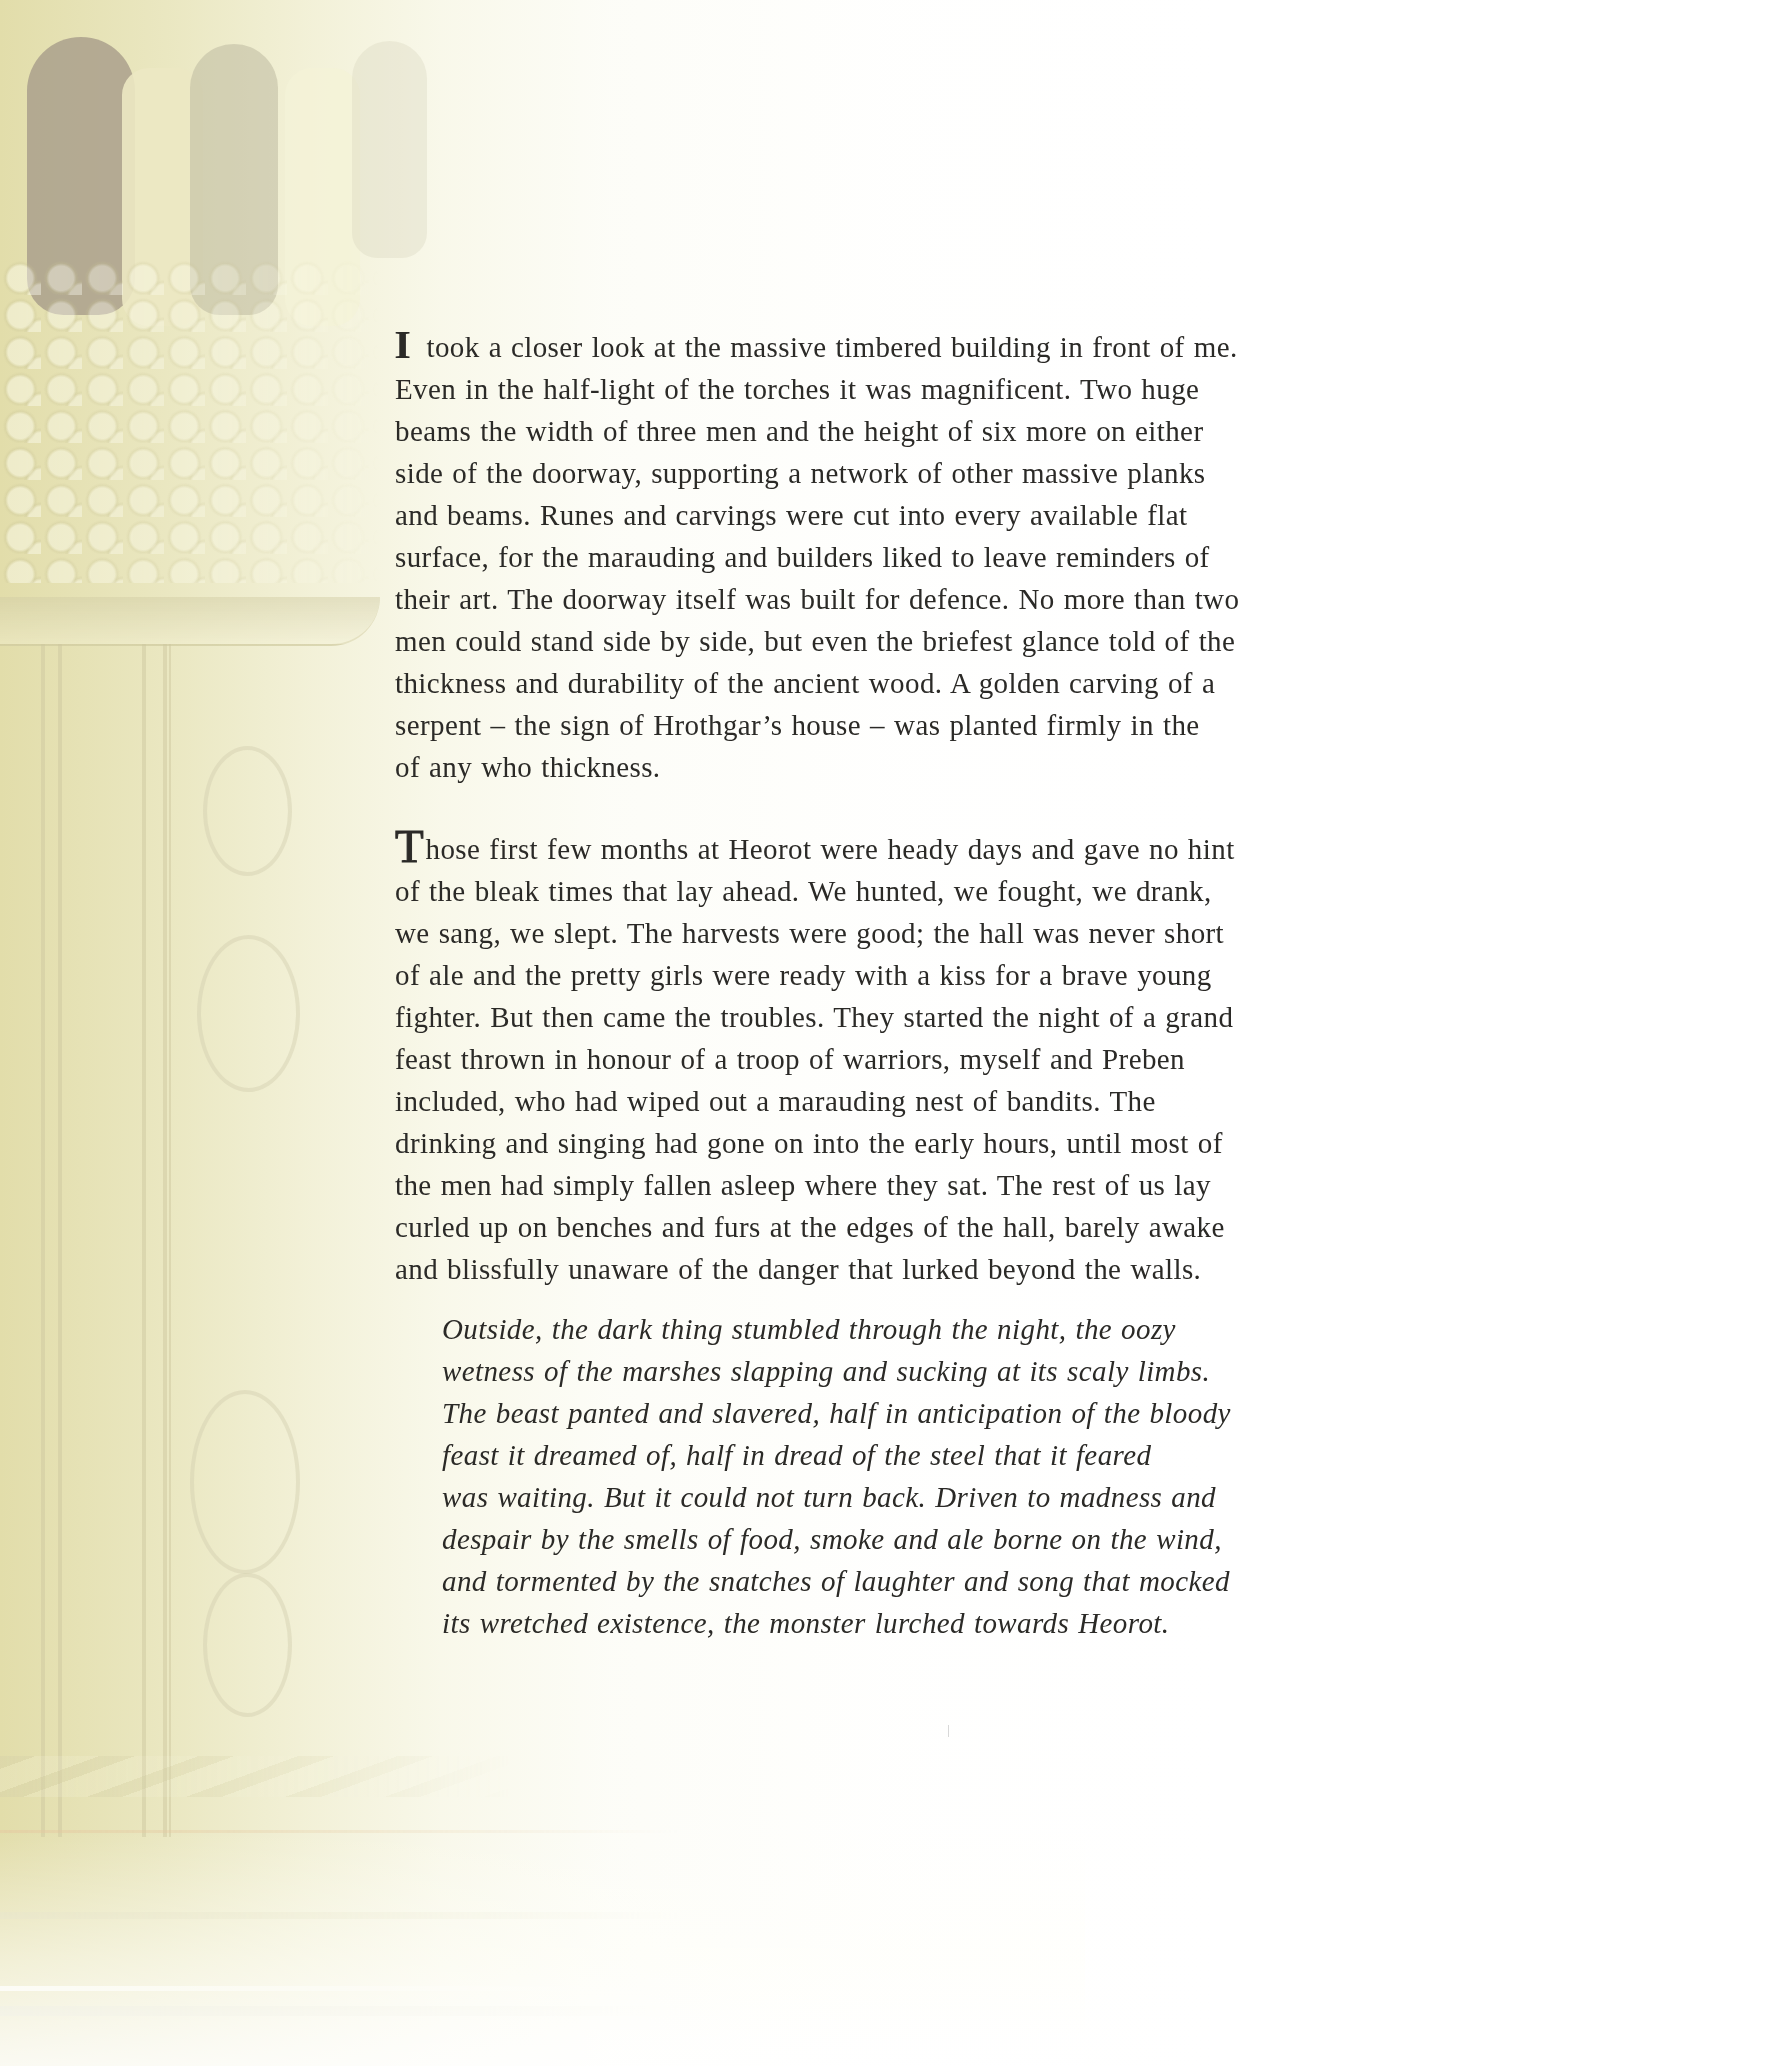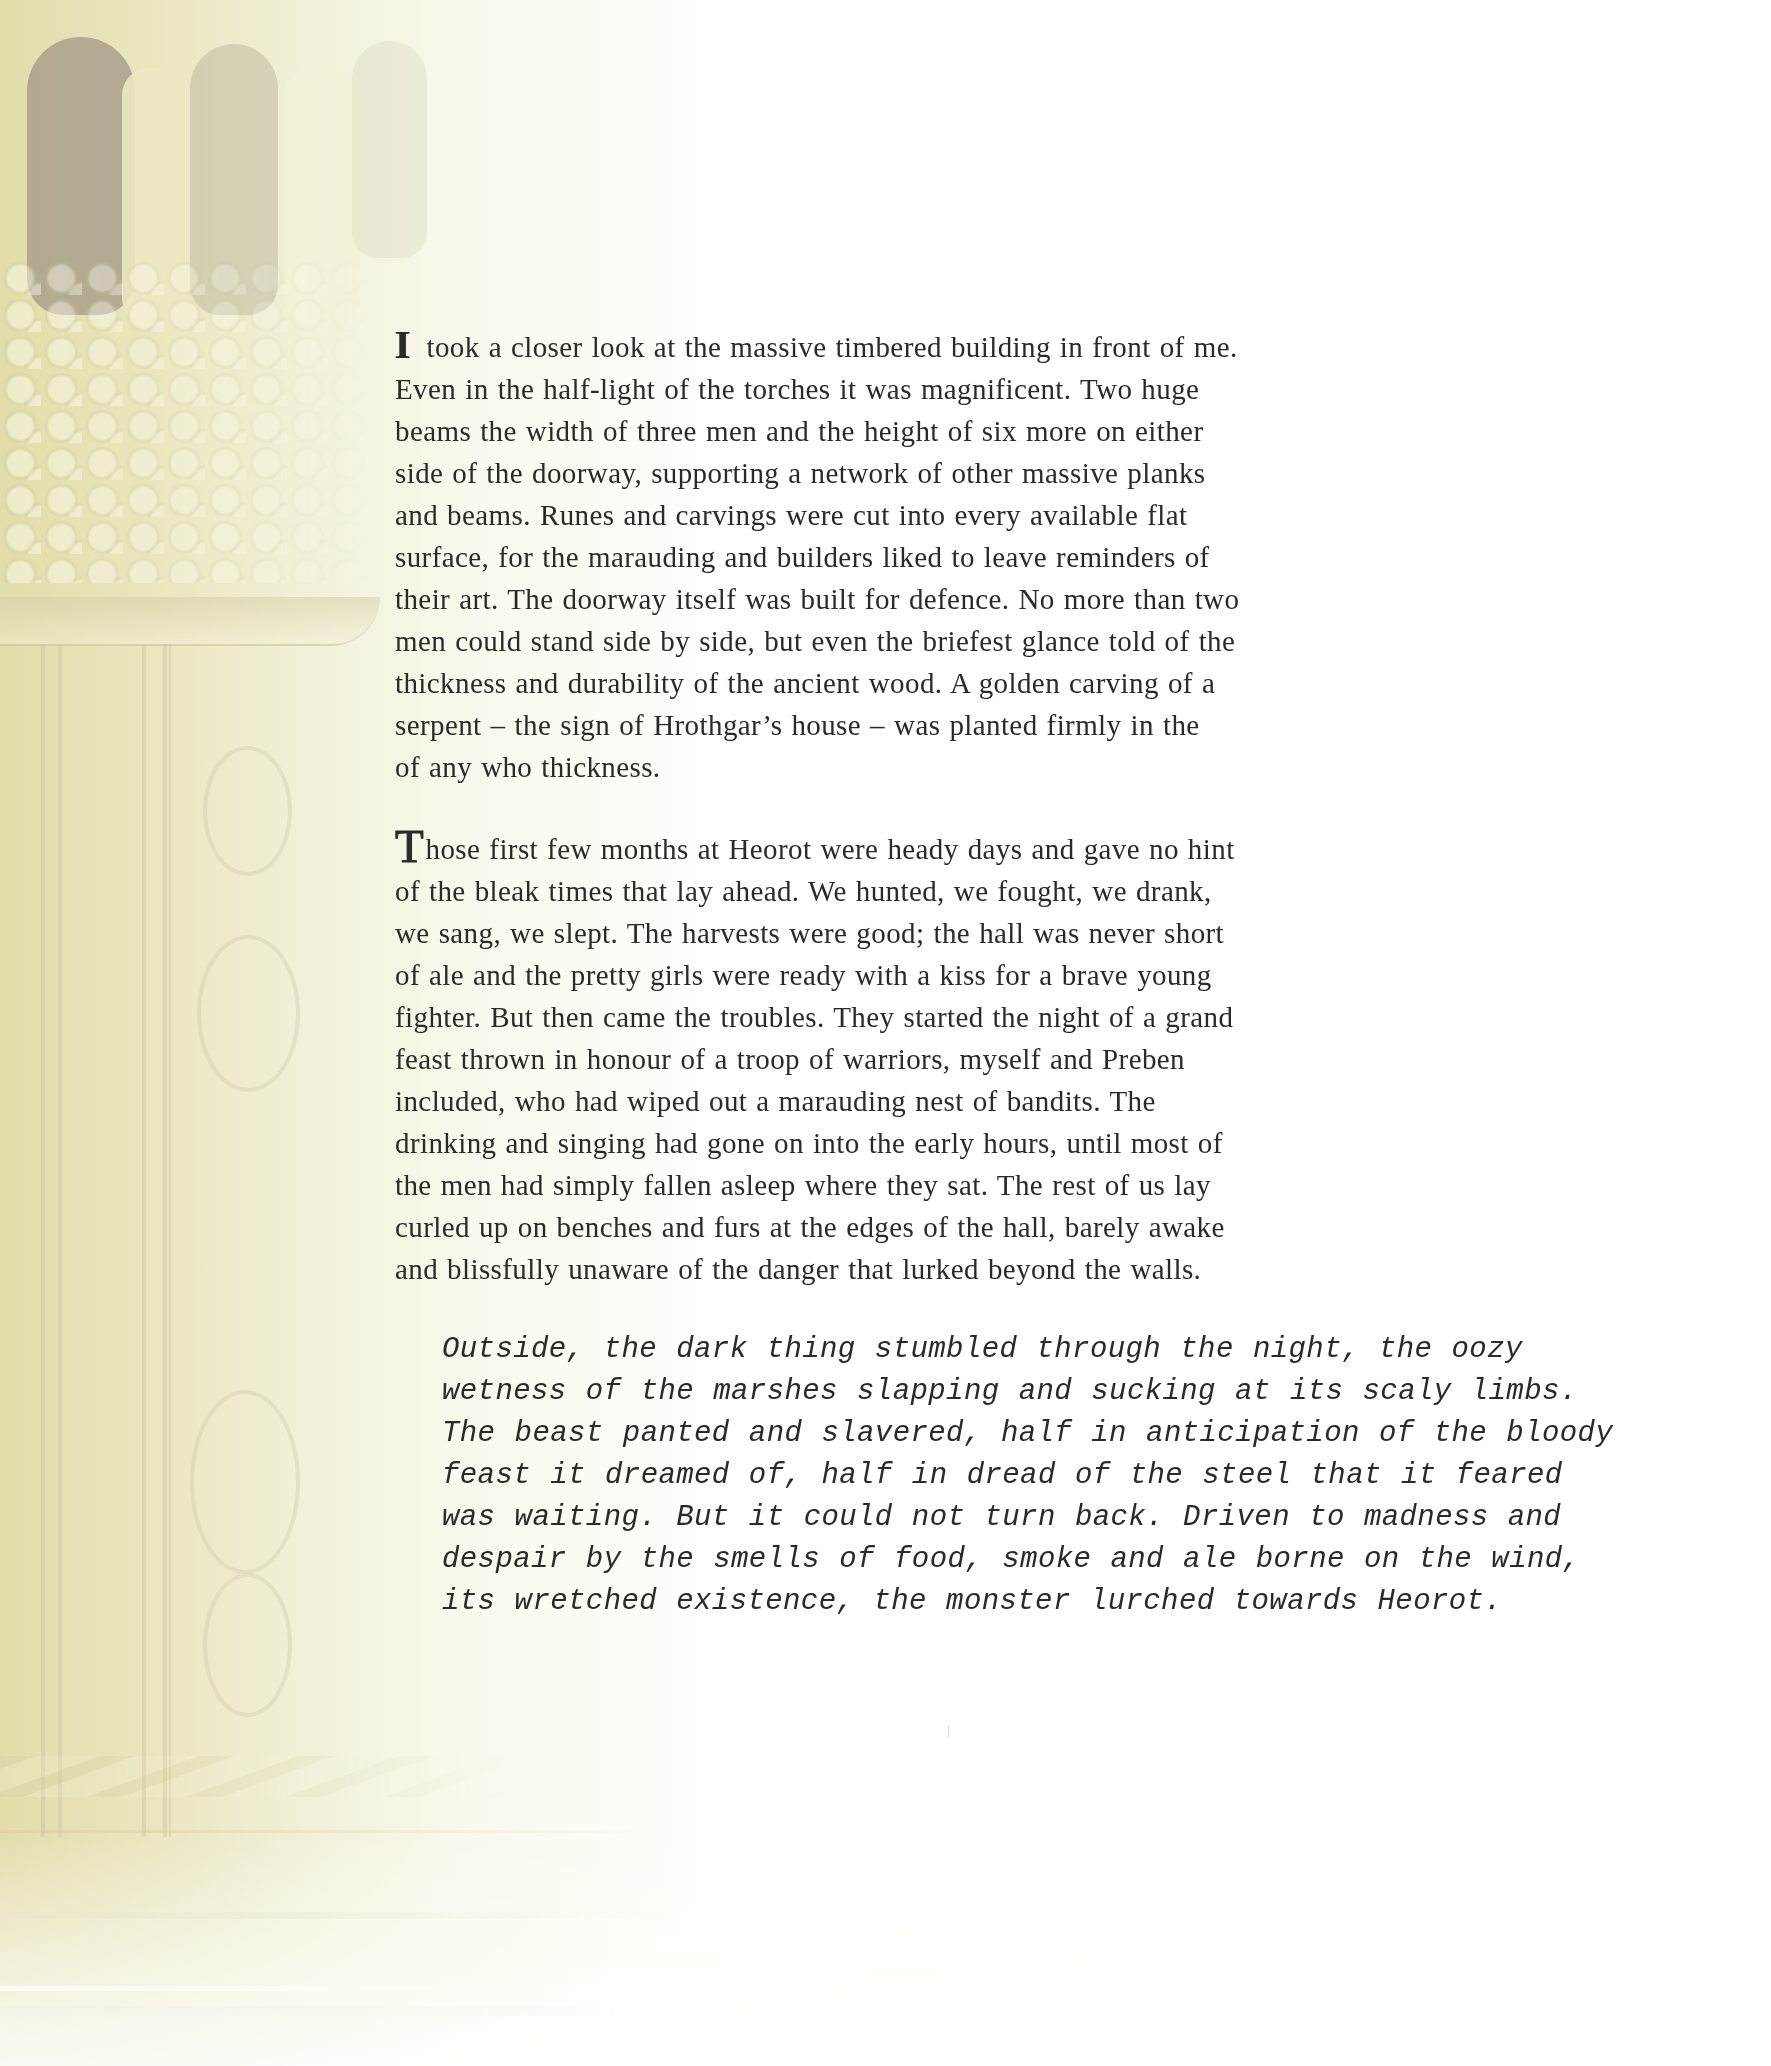--- a/index.html
+++ b/index.html
@@ -123,26 +123,25 @@
     letter-spacing: 0.4px;
     word-spacing: 1.4px;
   }
   .para .line {
     display: block;
     white-space: nowrap;
   }
   .para-1 { }
   .para-2 { margin-top: 32px; }
   .para-3 {
-    margin-top: 39px;
+    margin-top: 18px;
     margin-left: 47px;
     font-style: italic;
     font-size: 29px;
     line-height: 42px;
-    font-family: Liberation Mono, monospace;
   }
   .drop-cap {
     font-weight: bold;
     display: inline-block;
     line-height: 1;
   }
   .drop-cap-i {
     font-size: 39px;
     margin-right: 6.8px;
     font-family: "Liberation Serif", serif;
@@ -224,18 +223,19 @@
     <span class="line">and blissfully unaware of the danger that lurked beyond the walls.</span>
   </p>
 
   <p class="para para-3">
     <span class="line">Outside, the dark thing stumbled through the night, the oozy</span>
     <span class="line">wetness of the marshes slapping and sucking at its scaly limbs.</span>
     <span class="line">The beast panted and slavered, half in anticipation of the bloody</span>
     <span class="line">feast it dreamed of, half in dread of the steel that it feared</span>
     <span class="line">was waiting. But it could not turn back. Driven to madness and</span>
     <span class="line">despair by the smells of food, smoke and ale borne on the wind,</span>
+    <span class="line">and tormented by the snatches of laughter and song that mocked</span>
     <span class="line">its wretched existence, the monster lurched towards Heorot.</span>
   </p>
 </div>
 
 <div class="page-mark"></div>
 
 
 </body></html>

